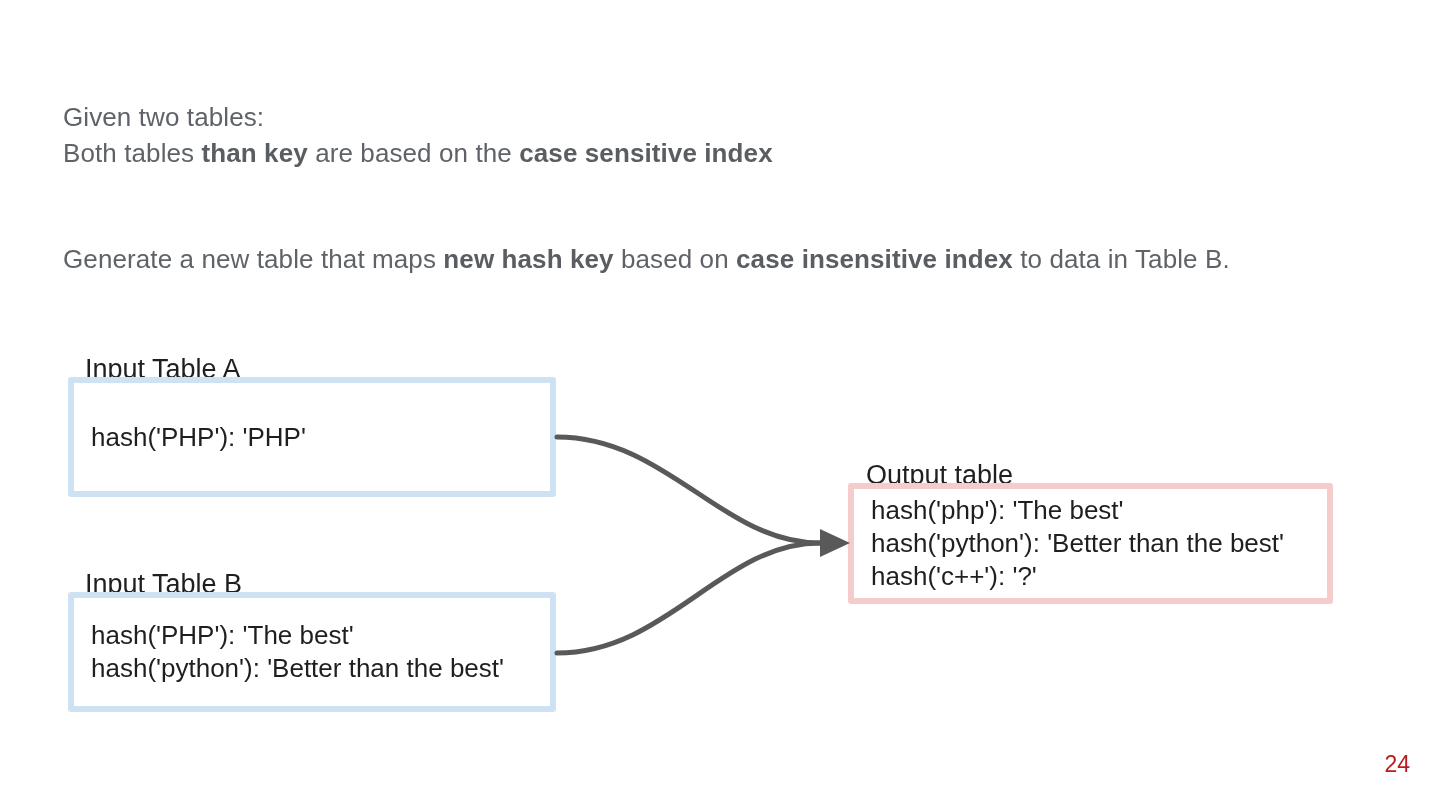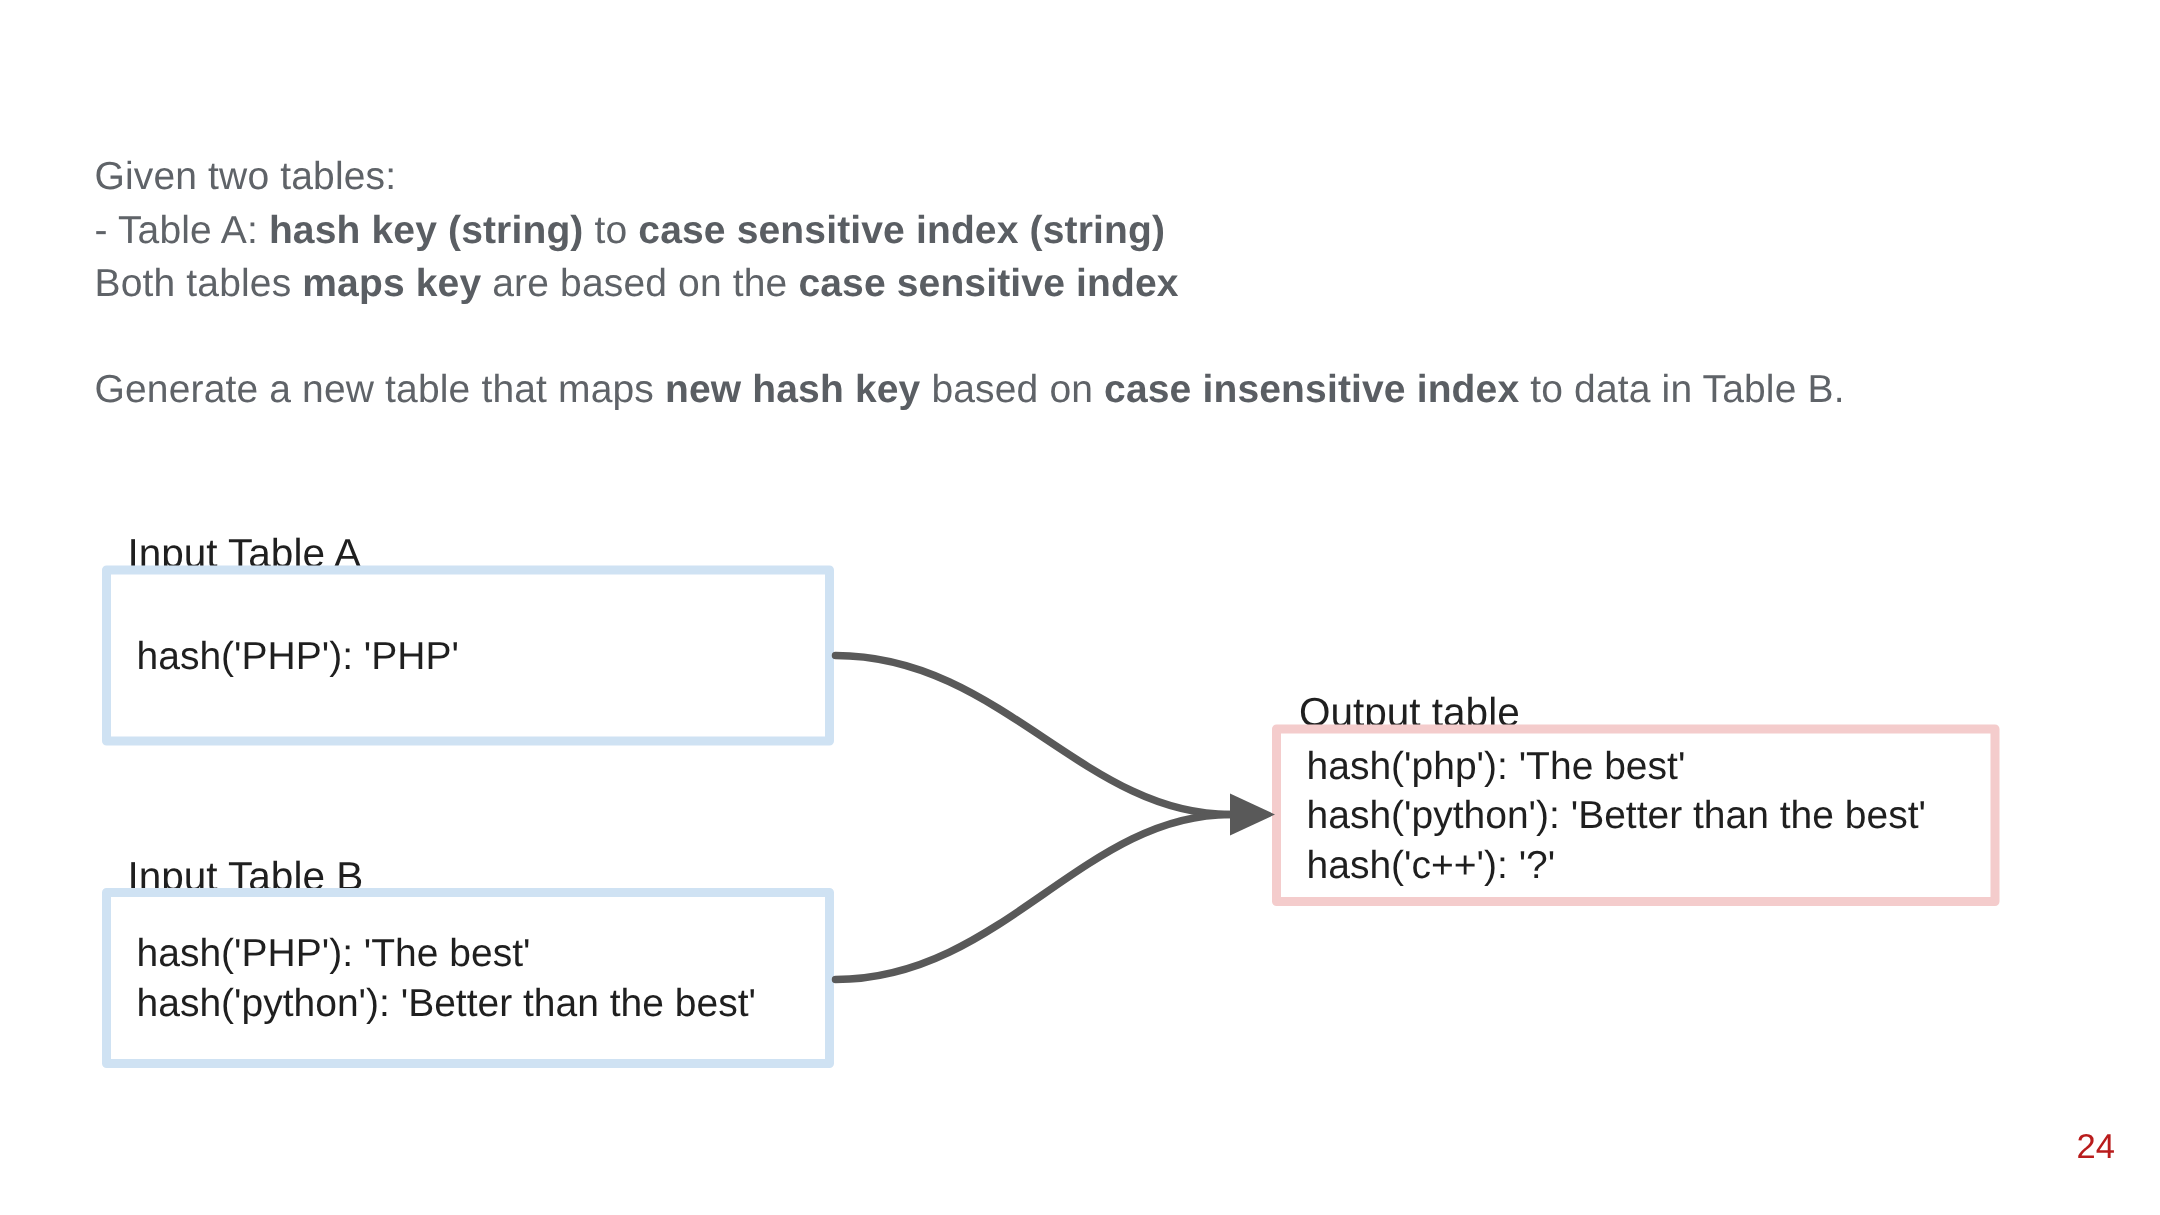--- a/index.html
+++ b/index.html
@@ -77,22 +77,21 @@
     color: #b91c1c;
   }
 </style>
 </head>
 <body>
 
 <div class="slide">
 
   <div class="intro">
     <p><span>Given two tables:</span></p>
-    <p><span>- Table A: </span><b>hash key (string)</b><span> to </span><b>case sensitive index (string)</b></p>
-    <p><span>Both tables </span><b>maps key</b><span> are based on the </span><b>case sensitive index</b></p>
+    <p><span>Both tables </span><b>than key</b><span> are based on the </span><b>case sensitive index</b></p>
   </div>
 
   <div class="task">
     <span>Generate a new table that maps </span><b>new hash key</b><span> based on </span><b>case insensitive index</b><span> to data in Table B.</span>
   </div>
 
   <div class="tbl-label" id="label-input-a">Input Table A</div>
   <div class="tbl-box" id="box-input-a" style="border-color: rgb(207, 226, 243);">
     <div class="row">hash('PHP'): 'PHP'</div>
   </div>

